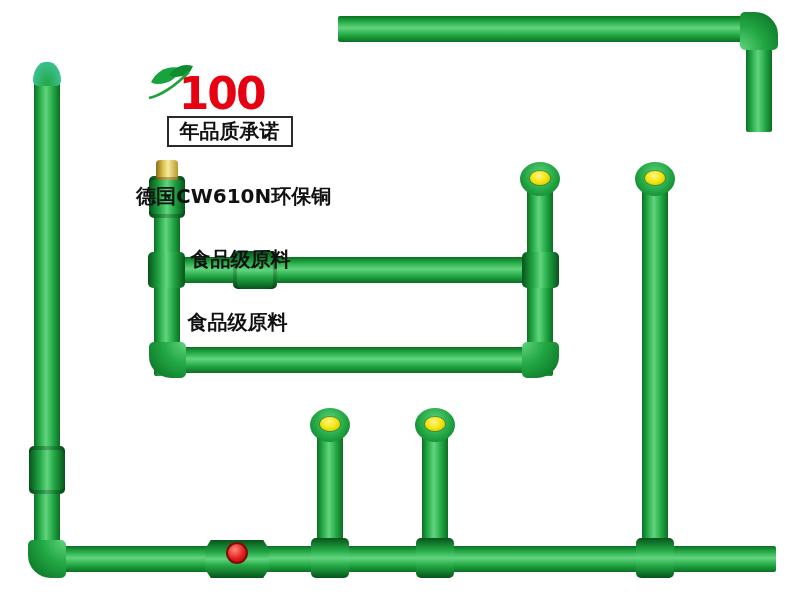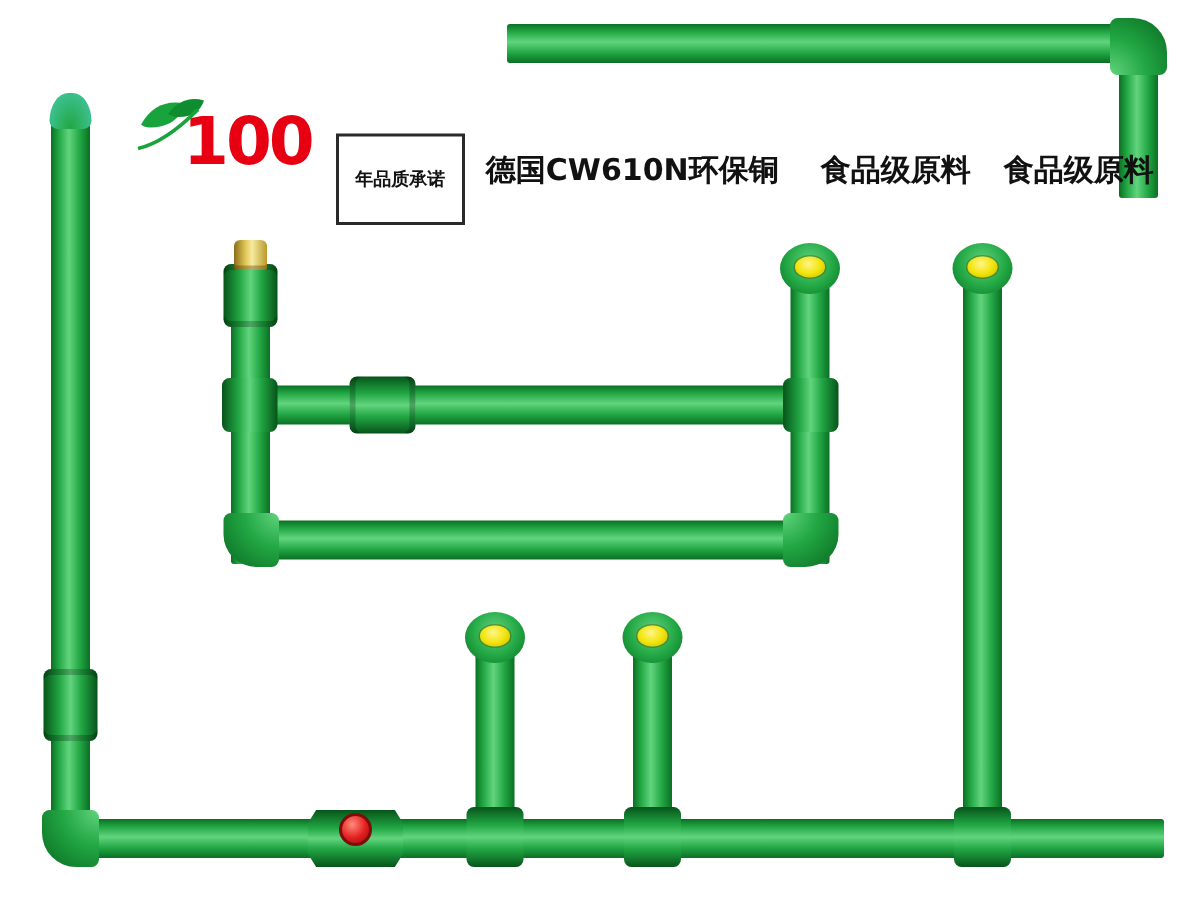--- a/index.html
+++ b/index.html
@@ -22,25 +22,25 @@
   .cap-yellow { background:radial-gradient(ellipse at 50% 38%,var(--pipe_light) 0%,var(--pipe_mid) 55%,var(--pipe_dark) 100%); border-radius:50%; }
   .cap-yellow::after { content:""; position:absolute; left:24%; top:26%; width:52%; height:42%; border-radius:50%;
       background:radial-gradient(ellipse at 45% 35%,#fff48c 0%,var(--cap_yellow) 50%,#c4b800 100%);
       box-shadow:0 0 0 1px rgba(96,86,0,.45); }
   .valve-body { background:linear-gradient(180deg,var(--fitting_dark) 0%,var(--pipe_mid) 32%,var(--pipe_light) 50%,var(--pipe_mid) 68%,var(--fitting_dark) 100%);
       clip-path:polygon(0% 24%,9% 0%,91% 0%,100% 24%,100% 76%,91% 100%,9% 100%,0% 76%); }
   .valve-knob { background:radial-gradient(circle at 38% 32%,#ff8a7a 0%,var(--valve_red) 55%,#8f0f0f 100%); border-radius:50%; border:2px solid #7c0d0d; }
   .brass { background:linear-gradient(90deg,#8a6d1c 0%,var(--brass_gold) 35%,#f6eba0 55%,#b9982a 100%); border-radius:4px 4px 2px 2px; box-shadow:inset 0 -3px 0 rgba(70,50,0,.35); }
 
   
-  .header { position:absolute; left:122px; top:72px; height:46px; display:flex; align-items:center; z-index:50; }
+  .header { position:absolute; left:122px; top:72px; height:46px; display:flex; align-items:center; z-index:50;flex-direction:column; }
   .logo { position:relative; margin-right:10px; }
   .leaf-svg { position:absolute; left:-32px; top:-12px; }
   .logo-num { color:var(--logo_red); font-size:44px; font-weight:800; letter-spacing:-2px; line-height:1; }
-  .promise-box { border:2px solid #2a2a2a; padding:20px 11px; font-size:12px; font-weight:600; color:var(--text_black); white-space:nowrap; margin-left:6px;margin-top:48px; }
+  .promise-box { border:2px solid #2a2a2a; padding:0 11px; font-size:20px; font-weight:600; color:var(--text_black); white-space:nowrap; margin-left:6px; }
   .feature { font-size:20px; font-weight:600; color:var(--text_black); white-space:nowrap;margin-top:36px; }
   .f1 { margin-left:14px; } .f2 { margin-left:28px; } .f3 { margin-left:22px; }
 </style>
 </head>
 <body>
 
 <div class="canvas">
 
   <div class="pipe-layer">
       <div class="seg v-pipe" style="left: 34px; top: 80px; width: 26px; height: 468px;"></div>

